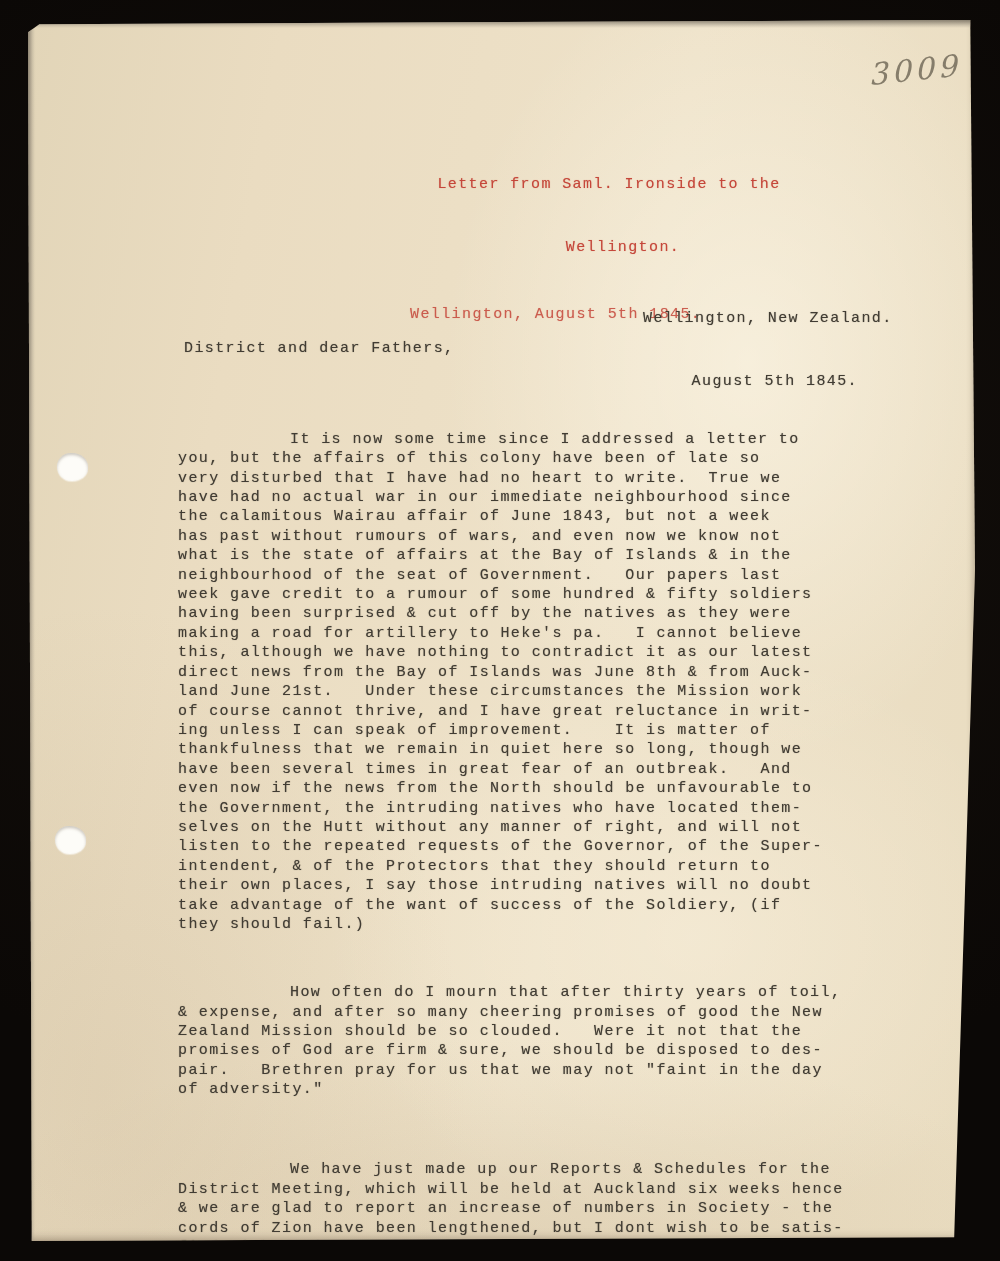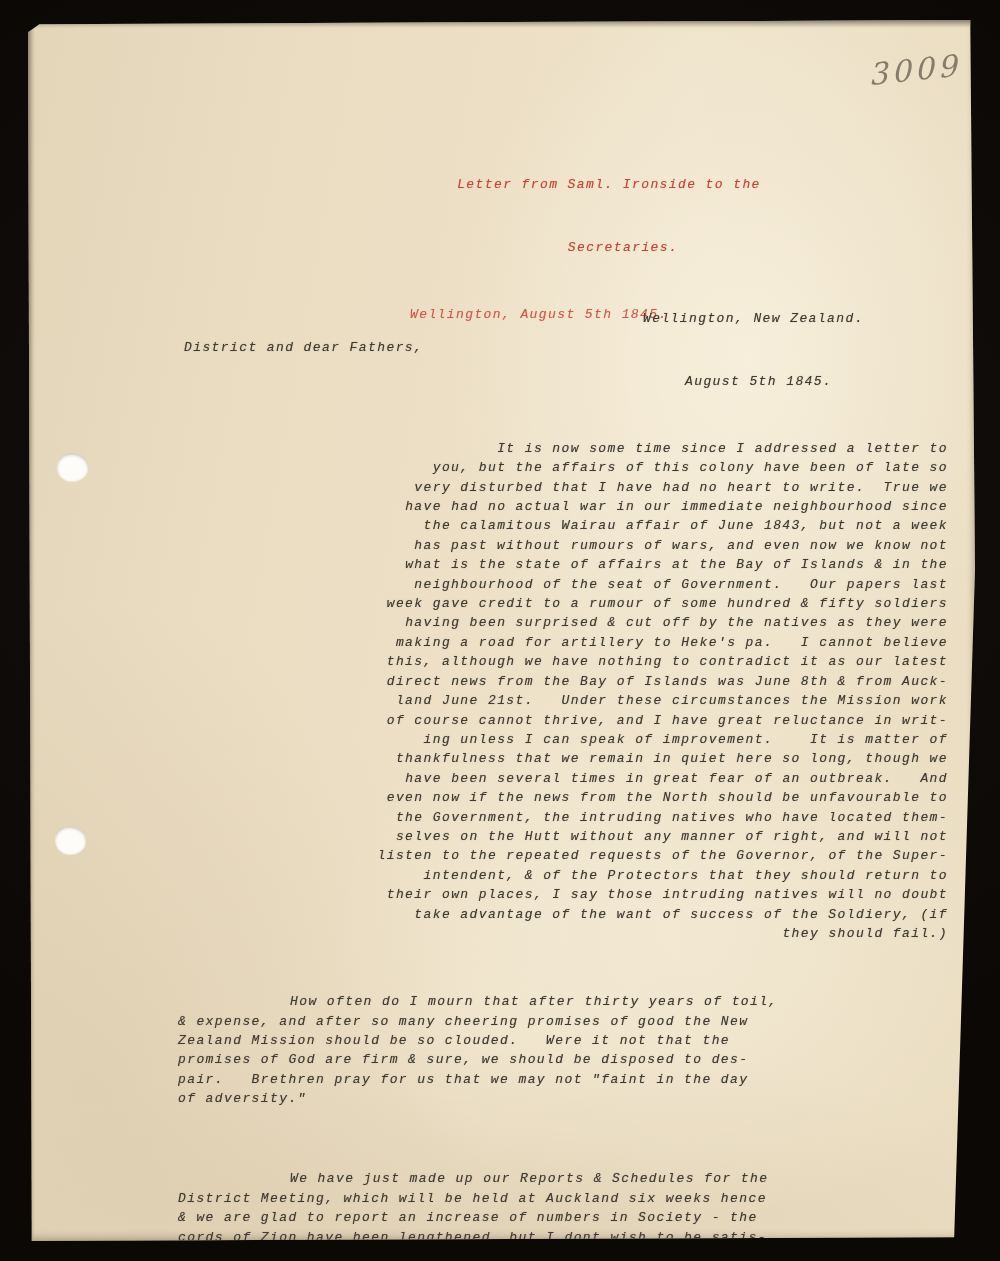--- a/index.html
+++ b/index.html
@@ -44,60 +44,59 @@
   .hole-2 { left: 27px; top: 806px; }
   .pencil-number {
     position: absolute; left: 843px; top: 32px;
     font-family: "DejaVu Serif", serif; font-style: italic;
     font-size: 30px; letter-spacing: 4px;
     color: var(--pencil, #746c5b);
     transform: rotate(-6deg) skewX(-6deg);
     opacity: .85;
   }
   .typed {
-    font-size: 13px; letter-spacing: 1.4px; white-space: pre;
+    font-size: 15px; letter-spacing: 1.4px; white-space: pre;
     color: var(--ink, #413c33);
     text-shadow: 0 0 1px rgba(64,59,50,.5);
-    font-style: italic;
   }
   .heading {
     position: absolute; left: 385px; top: 112px; width: 392px;
     text-align: center; line-height: 21px;
     color: var(--red, #c5473a);
     text-shadow: 0 0 1px rgba(197,71,58,.45);
   }
   .heading .h-line2 { margin-left: 28px; }
   .heading .h-line3 { text-align: left; margin-left: -3px; margin-top: 4px; opacity: .86; }
   .dateline { position: absolute; left: 615px; top: 246px; line-height: 21px; }
-  .dateline .d-date { margin-left: 42px; }
+  .dateline .d-date { margin-left: 14px; text-align: center; }
   .salutation { position: absolute; left: 156px; top: 320px; }
   .letter-body { position: absolute; left: 150px; top: 363px; width: 770px; line-height: 19.4px; }
   .para .tline.first { padding-left: 112px; }
-  .para-1 { margin-top: 17px; text-align: right; }
+  .para-1 { margin-top: 8px; }
   .para-2 { margin-top: 10px; }
   .para-3 { margin-top: 22px; }
   .tline { white-space: pre; }
 </style>
 </head>
 <body>
 
 <div class="scan-bg">
   <div class="paper">
 
     <div class="edge-top"></div>
     <div class="edge-left"></div>
 
     <div class="hole hole-1"></div>
     <div class="hole hole-2"></div>
 
     <div class="pencil-number">3009</div>
 
     <div class="heading typed">
       <div class="h-line1">Letter from Saml. Ironside to the</div>
-      <div class="h-line2">Secretaries.</div>
+      <div class="h-line2">Wellington.</div>
       <div class="h-line3">Wellington, August 5th 1845.</div>
     </div>
 
     <div class="dateline typed">
       <div class="d-place">Wellington, New Zealand.</div>
       <div class="d-date">August 5th 1845.</div>
     </div>
 
     <div class="salutation typed">District and dear Fathers,</div>
 

